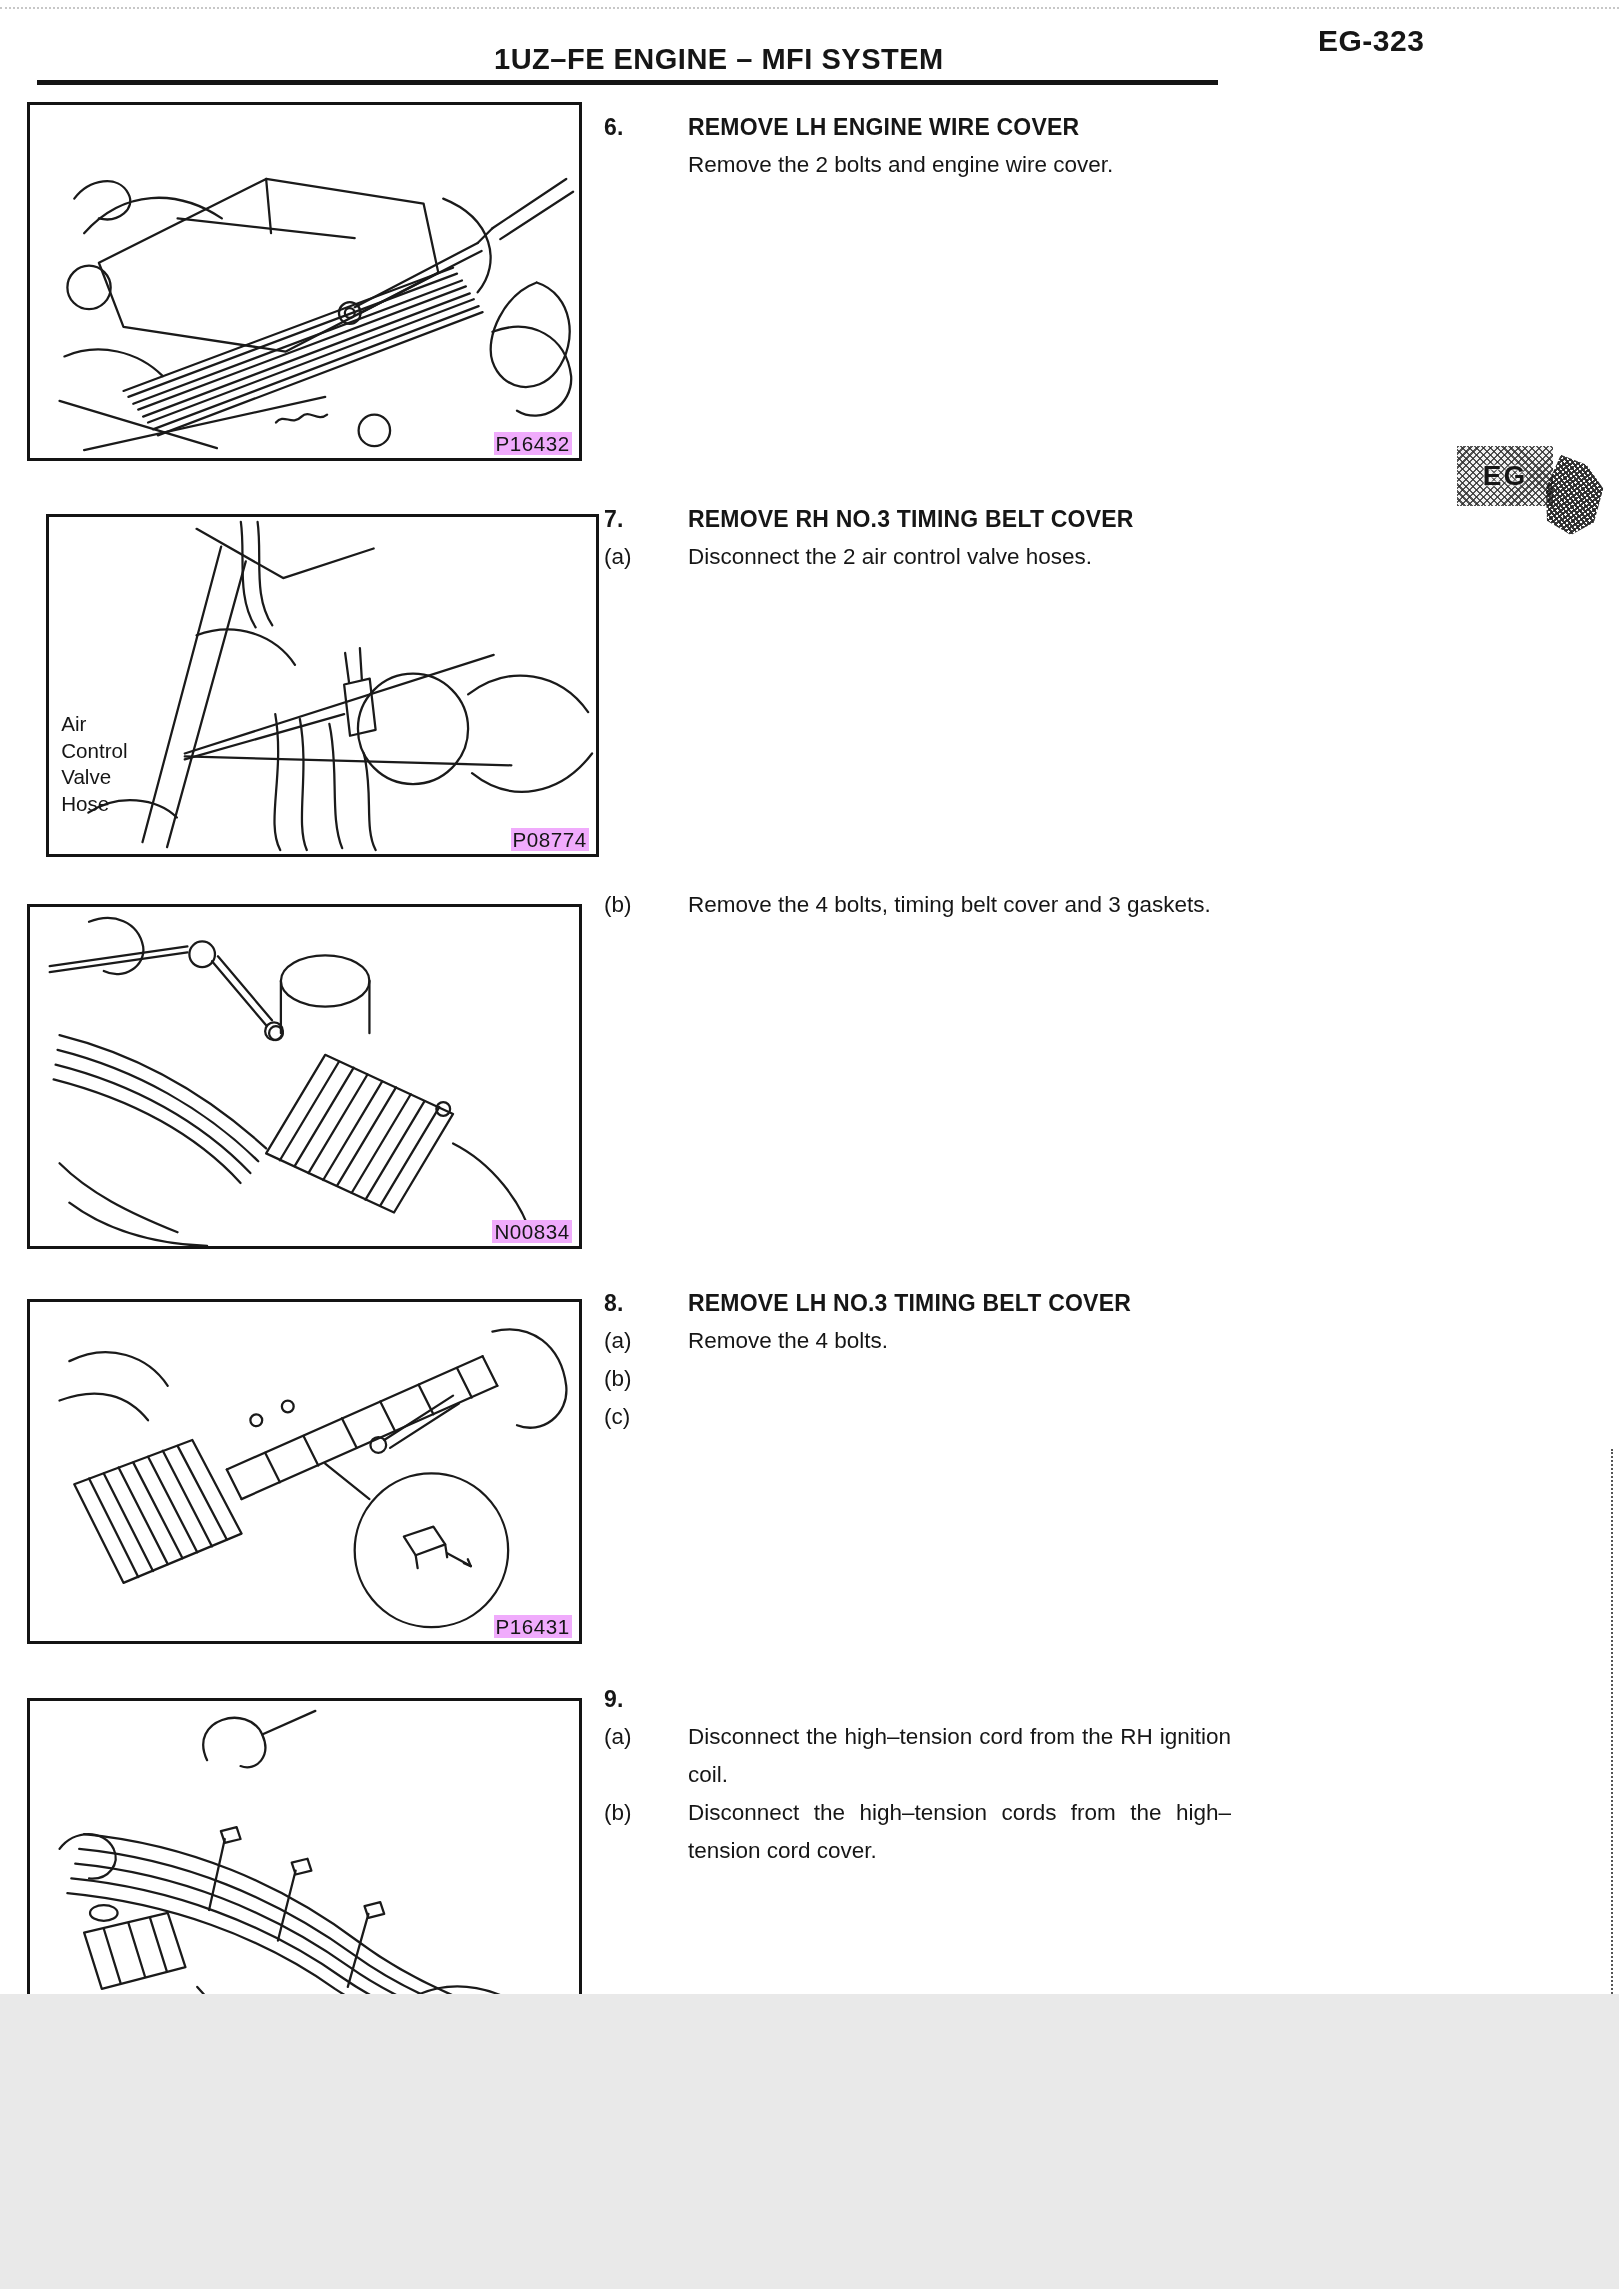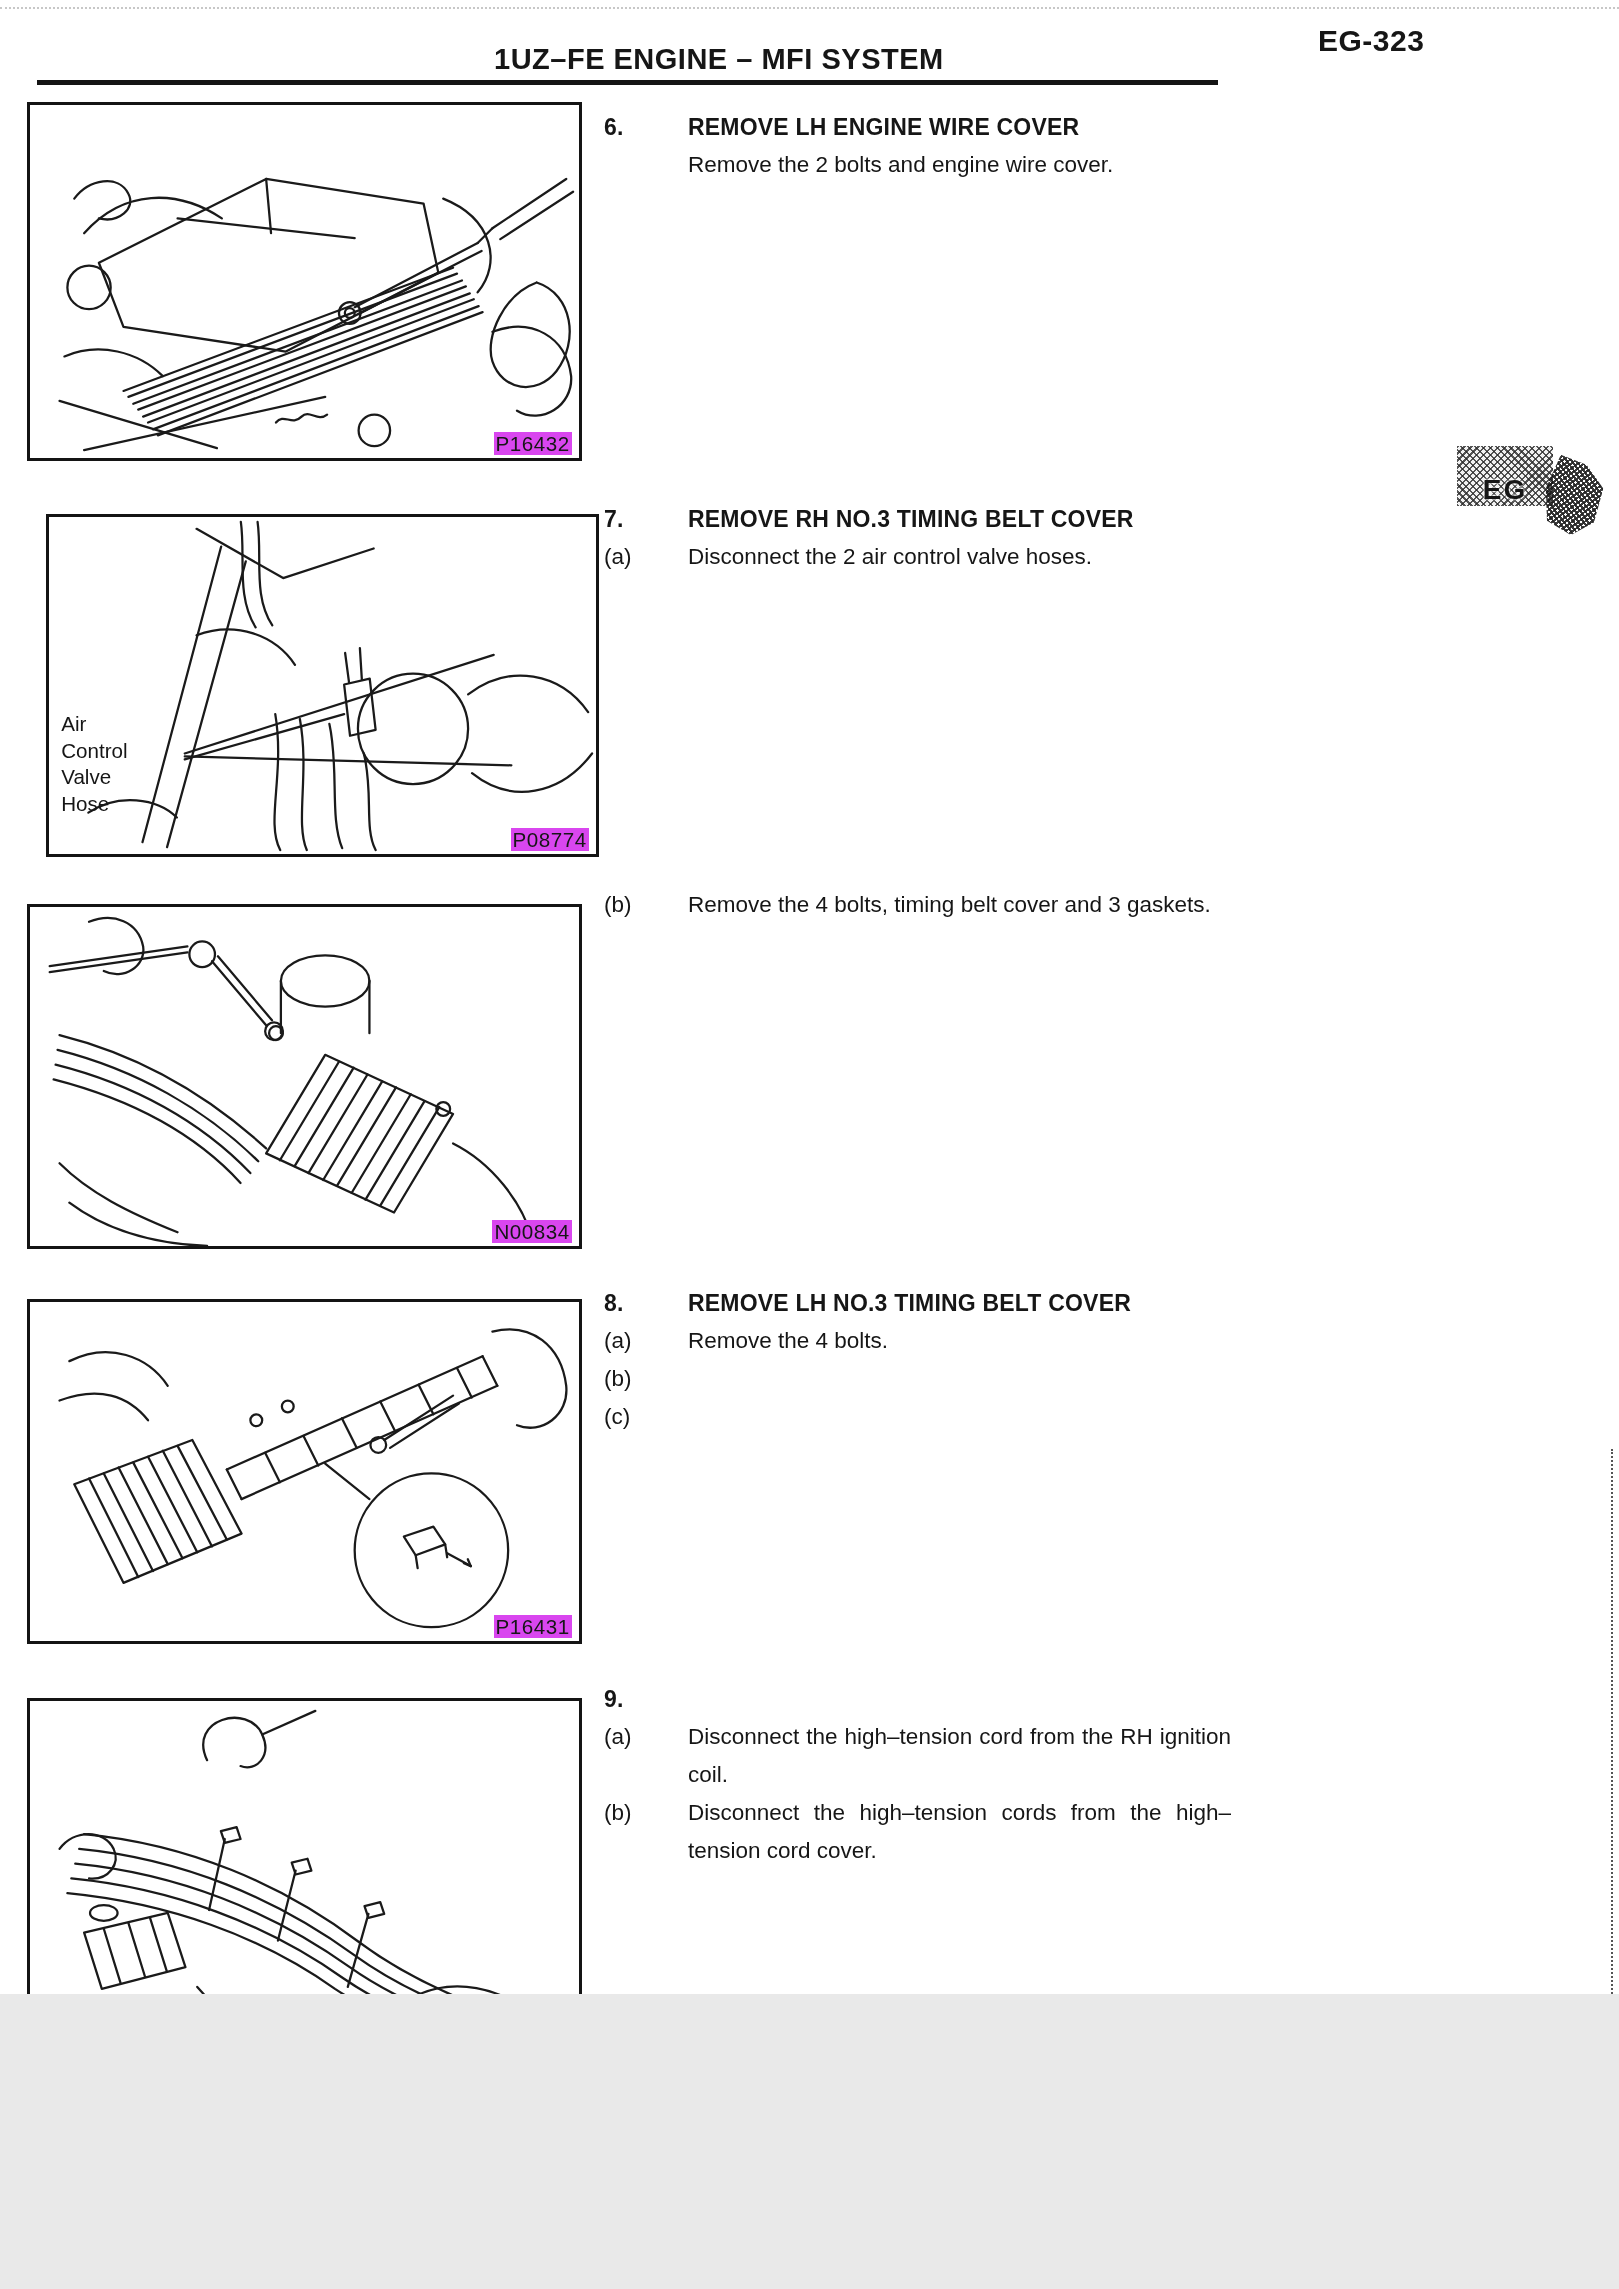--- a/index.html
+++ b/index.html
@@ -21,40 +21,40 @@
     position:absolute; left:37px; top:80px; width:1181px; height:4.9px; background:#141414;
   }
   
   .fig{
     position:absolute; border:3.9px solid #141414; background:#fff; box-sizing:border-box;
   }
   .fig svg{position:absolute; left:0; top:0; width:100%; height:100%;}
   .fig svg *{stroke:#1a1a1a; fill:none; stroke-width:2.3; stroke-linecap:round; stroke-linejoin:round;}
   .fig-code{
     position:absolute; right:7.8px; bottom:2.9px; font-size:20.6px; letter-spacing:0.5px;
-    background:#d946ef; padding:0 2px; line-height:23.5px;
+    background:#f0abfc; padding:0 2px; line-height:23.5px;
   }
   .fig-callout{
     position:absolute; left:11.8px; top:194px; width:96px; font-size:20.6px; line-height:26.5px;
     background:transparent;
   }
   
   .step{position:absolute; left:604px; width:627px;}
   .row{display:grid; grid-template-columns:84px 1fr;}
   .step-num,.step-heading{font-size:23px; font-weight:bold; line-height:38px; letter-spacing:0.2px;}
   .sub-label{font-size:22.5px; line-height:38px;}
   .sub-text{font-size:22.5px; line-height:38px; text-align:justify;}
   
   .eg-tab{
     position:absolute; left:1457px; top:446px; width:96px; height:60px;
     background-color:#f2f2f2;
     background-image:
       repeating-linear-gradient(45deg, rgba(45,45,45,.8) 0 1.6px, transparent 1.6px 4.9px),
       repeating-linear-gradient(135deg, rgba(45,45,45,.8) 0 1.6px, transparent 1.6px 4.9px);
-    display:flex; align-items:flex-end; justify-content:center;
+    display:flex; align-items:center; justify-content:center;
   }
   .eg-tab span{
     font-size:28px; font-weight:bold; letter-spacing:2px; color:#161616;
     text-shadow:0 0 2.9px #fff,0 0 2.9px #fff;
   }
   .eg-smudge{
     position:absolute; left:1545px; top:457px; width:57px; height:78px;
     background-image:
       repeating-linear-gradient(45deg, rgba(20,20,20,.9) 0 2px, transparent 2px 3.9px),
       repeating-linear-gradient(135deg, rgba(20,20,20,.9) 0 2px, transparent 2px 3.9px);

